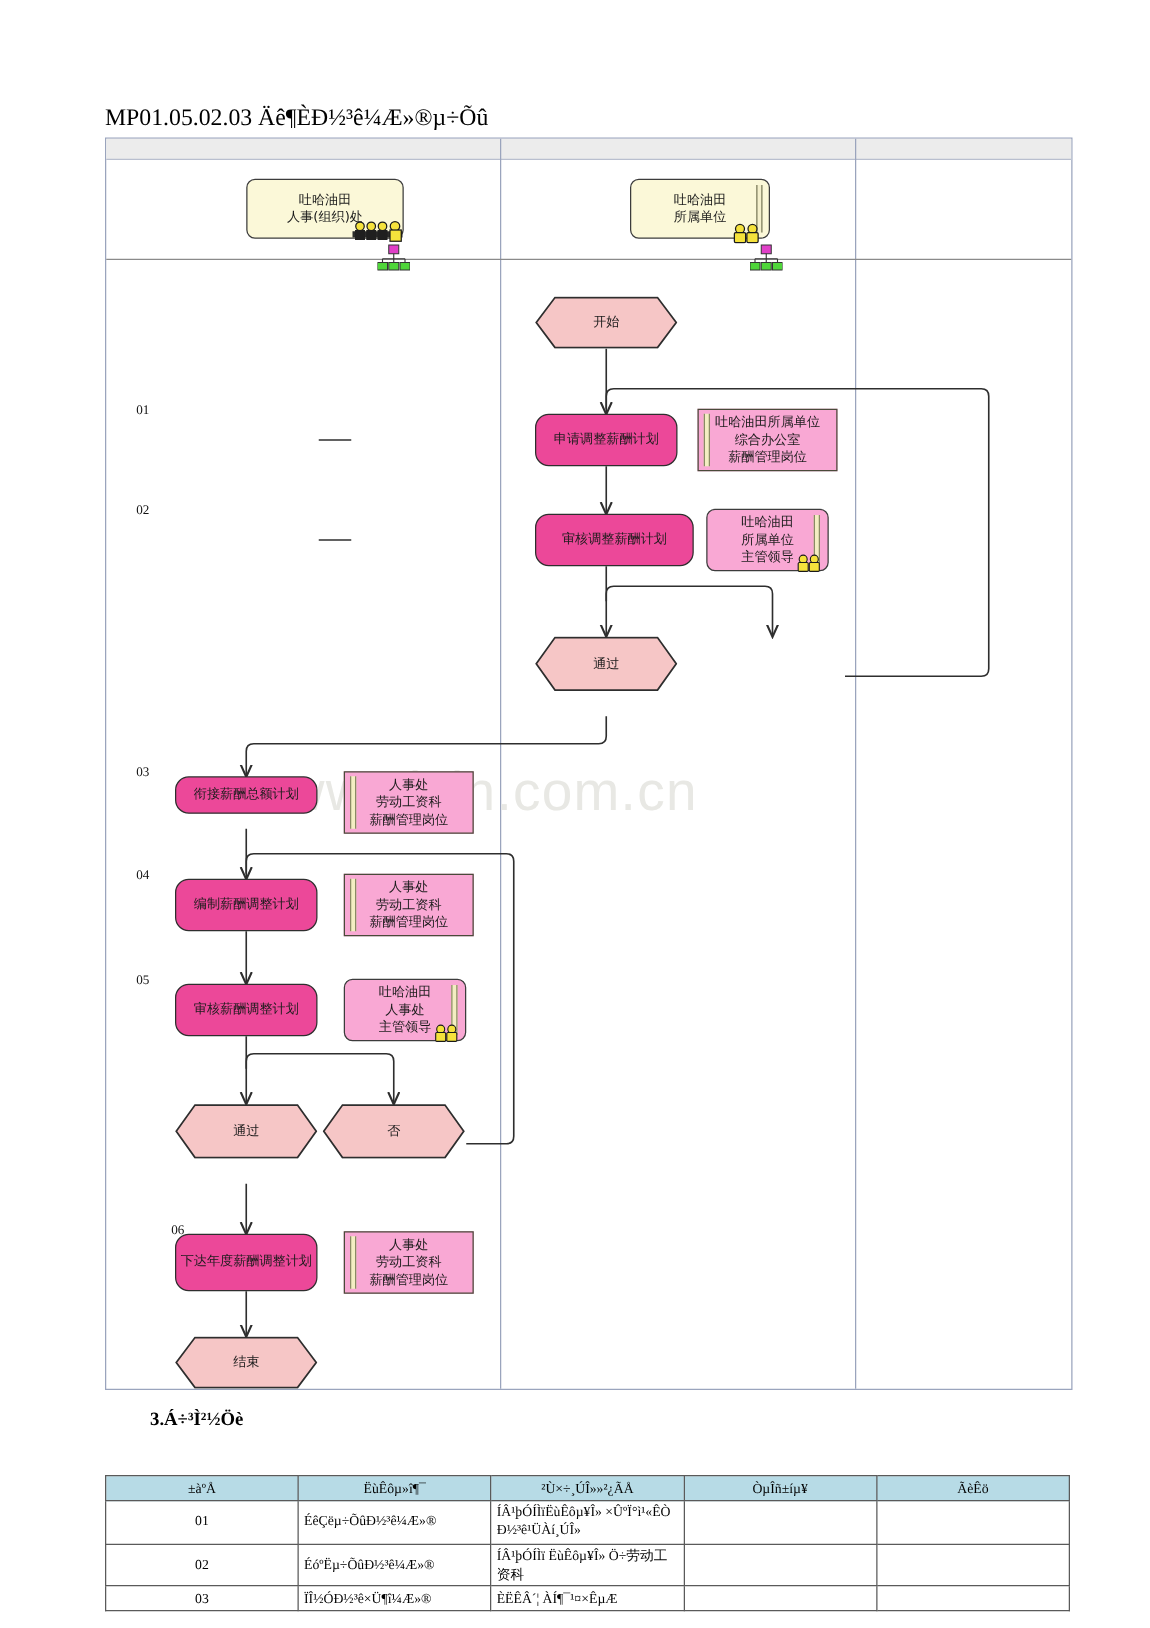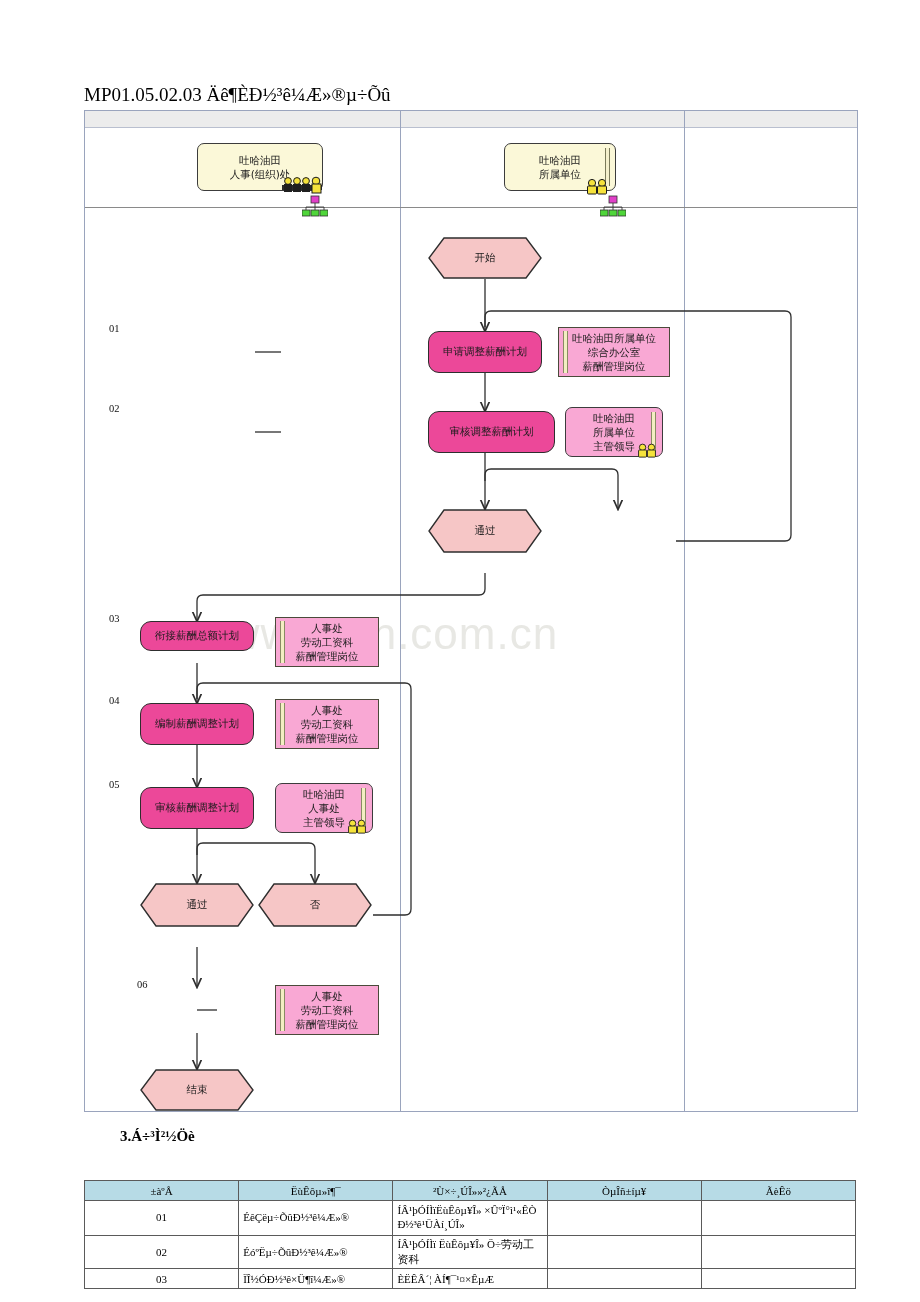--- a/index.html
+++ b/index.html
@@ -317,20 +317,23 @@
     </div>
 
     <div class="hexwrap" style="left:173px;top:772px;width:114px;height:44px;">
       <svg width="114" height="44" viewBox="0 0 114 44">
         <polygon points="16,1 98,1 113,22 98,43 16,43 1,22" fill="#f6c6c6" stroke="#2e2e2e" stroke-width="1.4"></polygon>
       </svg>
       <div class="hexlabel">否</div>
     </div>
 
     <div class="step-no" style="left:36px;top:868px;margin-left:16px;">06</div>
+    <div class="node proc" style="left:55px;top:876px;width:114px;height:46px;">
+      <span>下达年度薪酬调整计划</span>
+    </div>
     <div class="note left-bar" style="left:190px;top:874px;width:104px;height:50px;">
       <span>人事处</span>
       <span>劳动工资科</span>
       <span>薪酬管理岗位</span>
     </div>
 
     <div class="hexwrap" style="left:55px;top:958px;width:114px;height:42px;">
       <svg width="114" height="42" viewBox="0 0 114 42">
         <polygon points="16,1 98,1 113,21 98,41 16,41 1,21" fill="#f6c6c6" stroke="#2e2e2e" stroke-width="1.4"></polygon>
       </svg>

